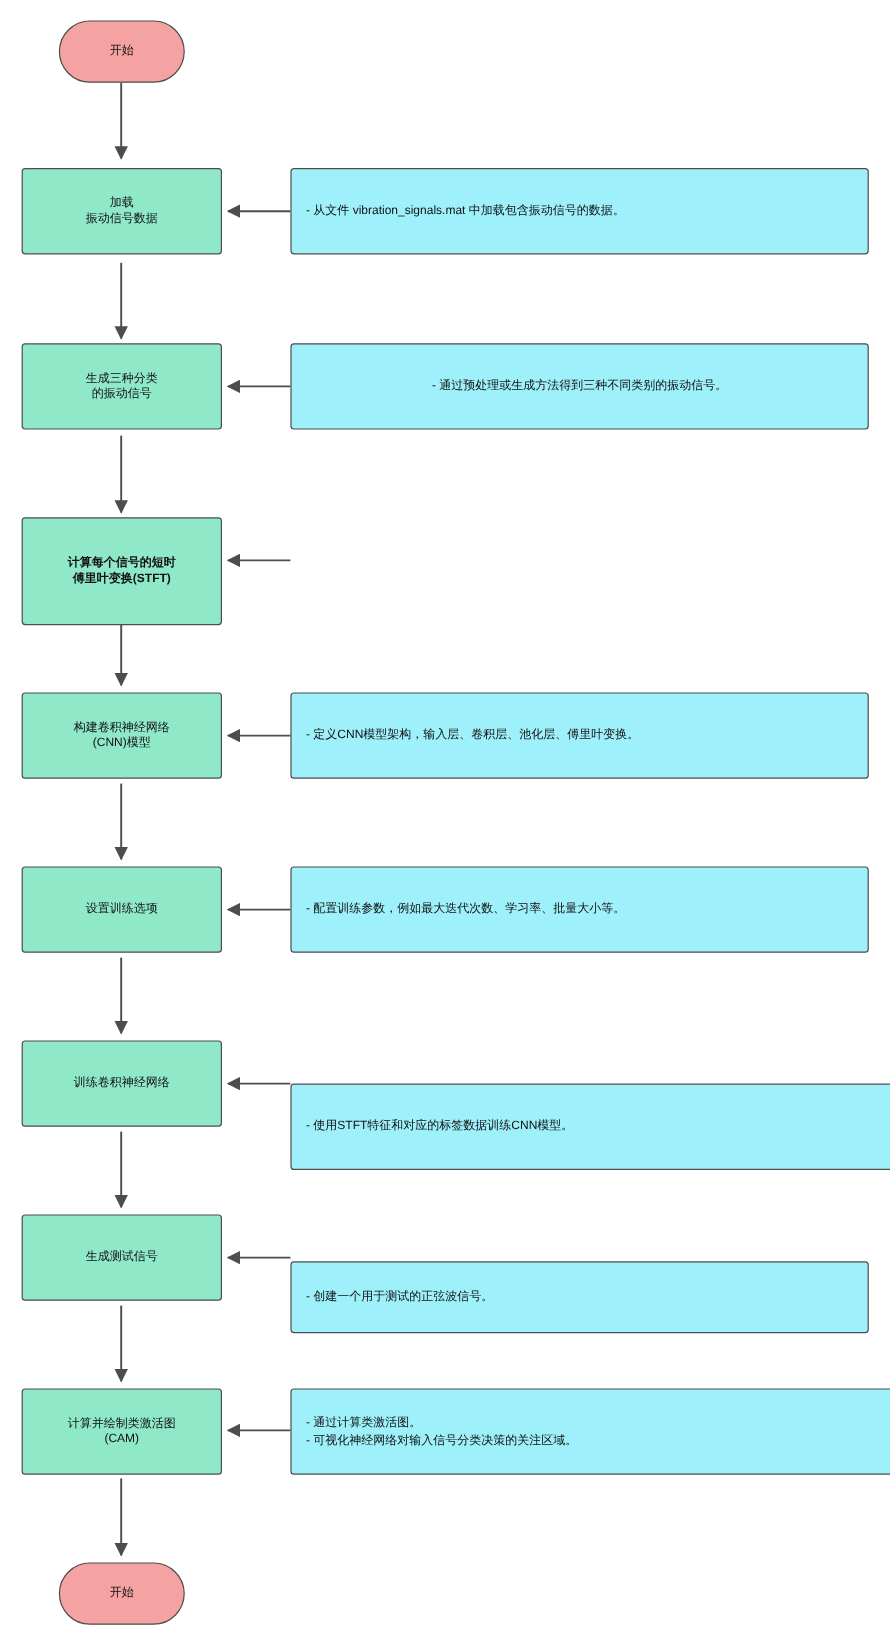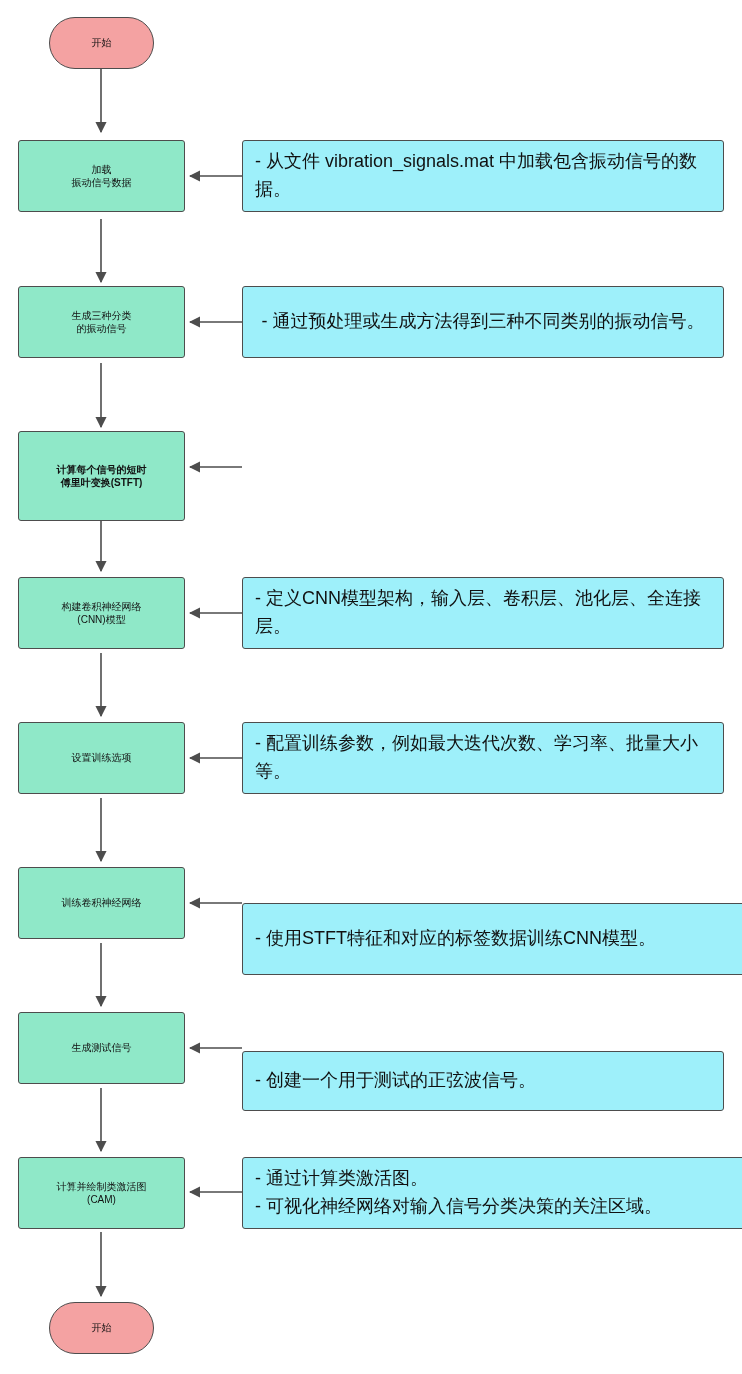--- a/index.html
+++ b/index.html
@@ -39,21 +39,21 @@
     border: 1.2px solid #4d4d4d;
     border-radius: 3px;
   }
   .note {
     background: #9ef0fa;
     border: 1.2px solid #4d4d4d;
     border-radius: 3px;
     justify-content: flex-start;
     text-align: left;
     padding: 8px 12px;
-    font-size: 18px;
+    font-size: 10px;
     line-height: 1.55;
   }
   .svg-layer {
     position: absolute;
     left: 0;
     top: 0;
     width: 742px;
     height: 1374px;
     pointer-events: none;
   }
@@ -117,21 +117,21 @@
   <div class="node process" style="left:18px; top:431px; width:167px; height:90px;font-weight:bold;">
     <span>计算每个信号的短时
 傅里叶变换(STFT)</span>
   </div>
 
   <div class="node process" style="left:18px; top:577px; width:167px; height:72px;">
     <span>构建卷积神经网络
 (CNN)模型</span>
   </div>
   <div class="node note" style="left:242px; top:577px; width:482px; height:72px;">
-    <span>-  定义CNN模型架构，输入层、卷积层、池化层、全连接层。</span>
+    <span>-  定义CNN模型架构，输入层、卷积层、池化层、傅里叶变换。</span>
   </div>
 
   <div class="node process" style="left:18px; top:722px; width:167px; height:72px;">
     <span>设置训练选项</span>
   </div>
   <div class="node note" style="left:242px; top:722px; width:482px; height:72px;">
     <span>-  配置训练参数，例如最大迭代次数、学习率、批量大小等。</span>
   </div>
 
   <div class="node process" style="left:18px; top:867px; width:167px; height:72px;">

